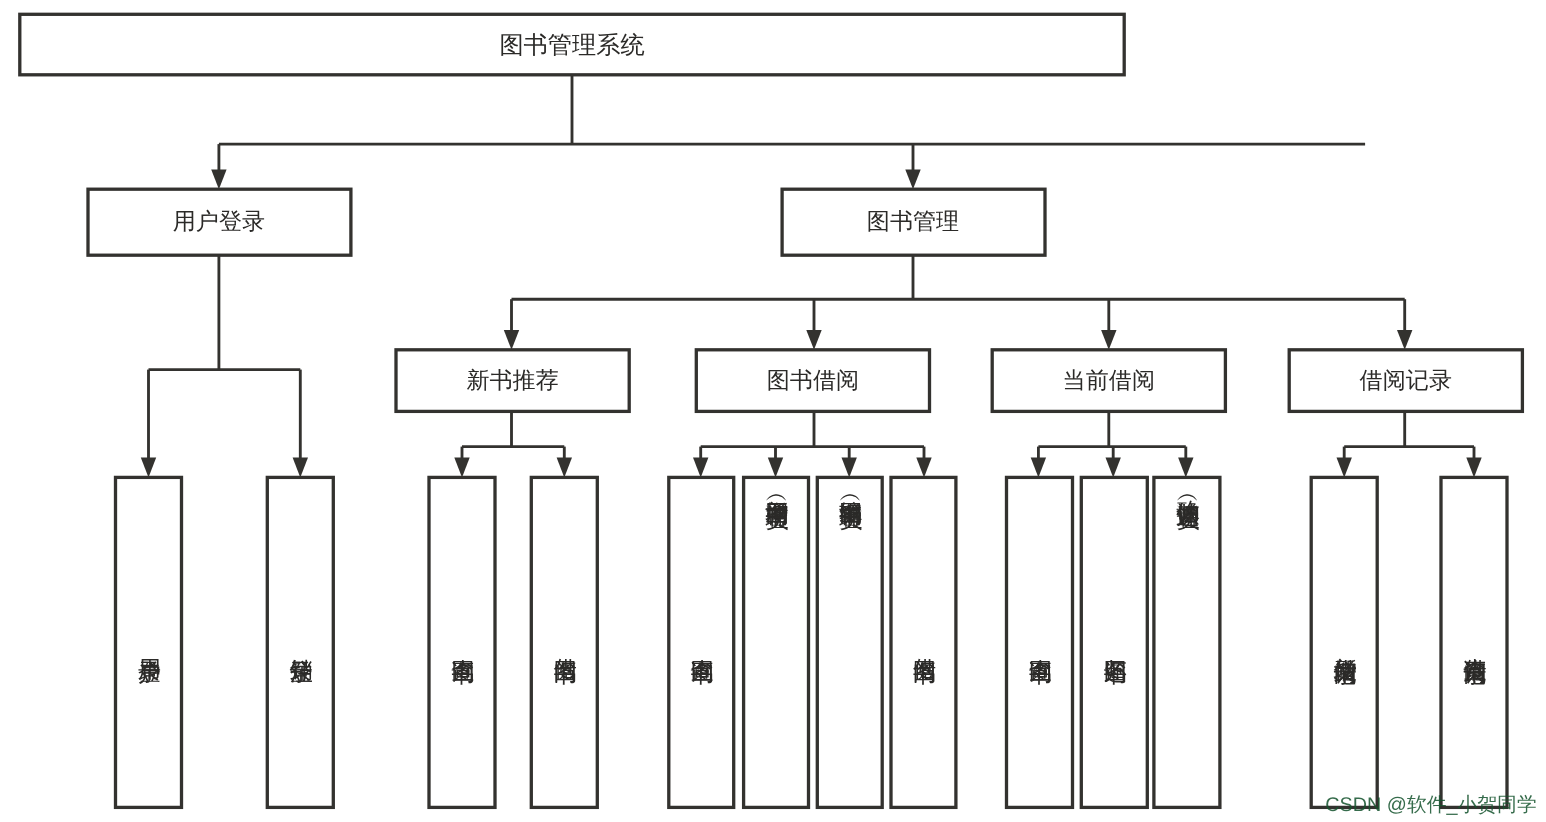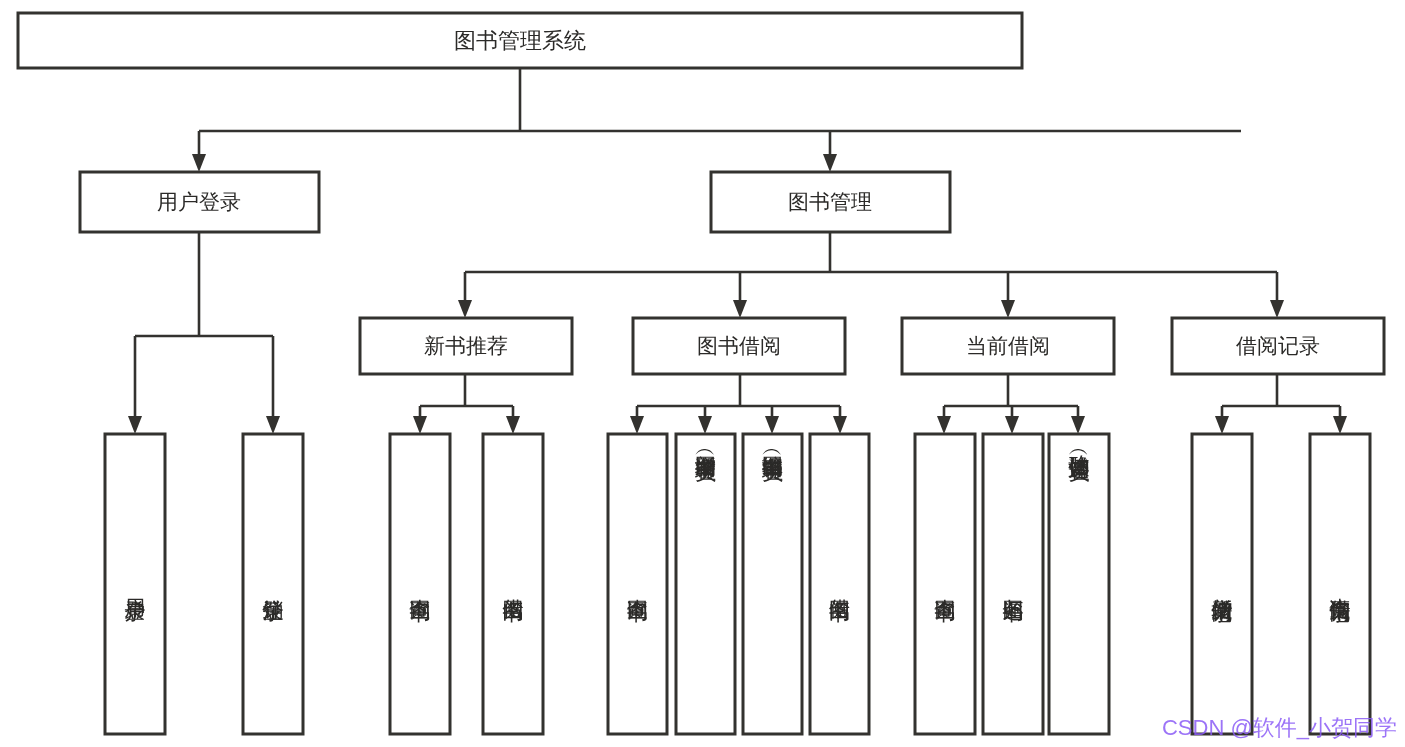--- a/index.html
+++ b/index.html
@@ -75,22 +75,22 @@
     writing-mode: vertical-rl;
     text-orientation: upright;
     white-space: nowrap;
     letter-spacing: 1px;
   }
   #watermark {
     position: absolute;
     right: 8px;
     bottom: 4px;
     font-family: "Liberation Sans", "DejaVu Sans", sans-serif;
-    font-size: 22px;
-    color: #8b5cf6;
+    font-size: 18px;
+    color: #14532d;
     opacity: 0.85;
     white-space: nowrap;
     pointer-events: none;
   }
 </style>
 </head>
 <body>
 
 <div id="diagram-root">
 

